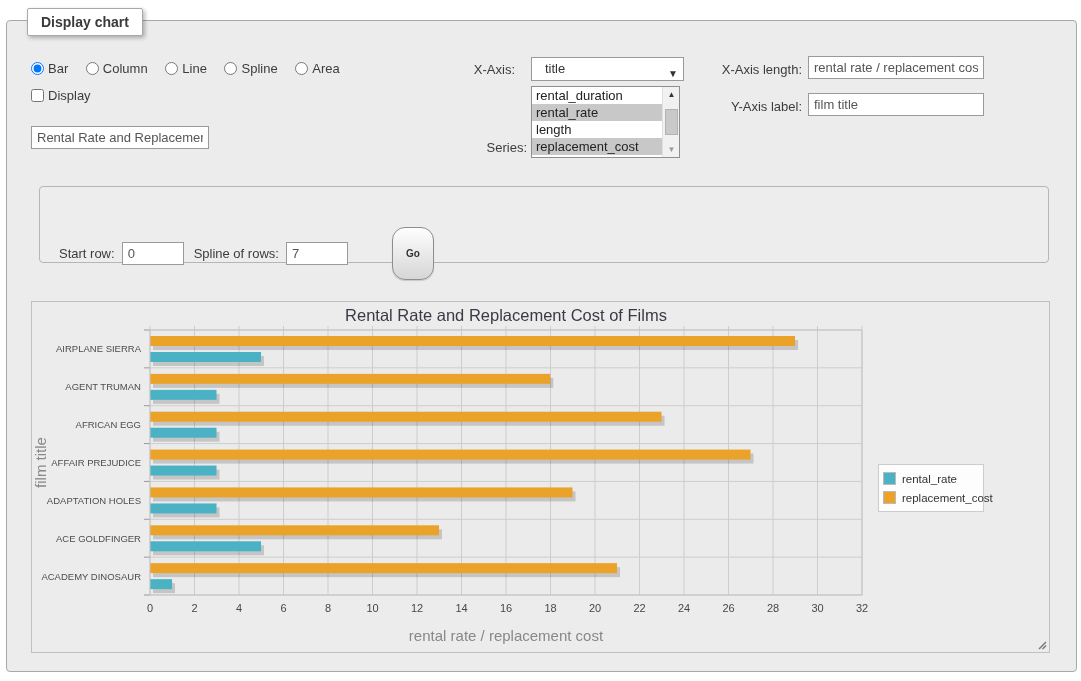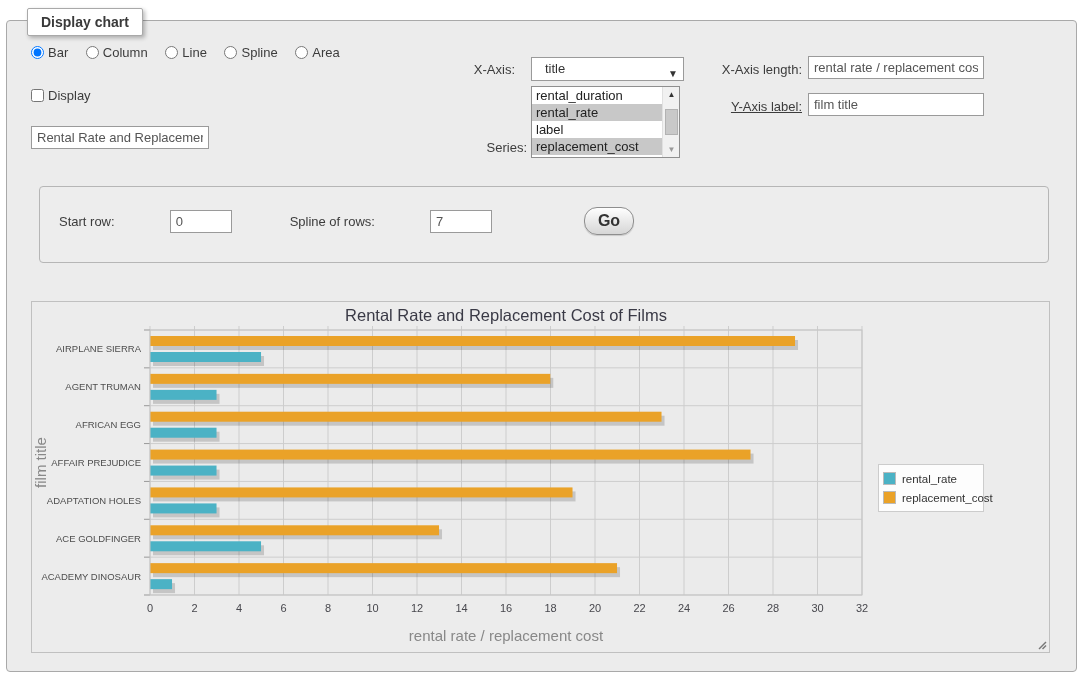--- a/index.html
+++ b/index.html
@@ -53,28 +53,28 @@
   .sb .up, .sb .down { position: absolute; left: 0; width: 17px; height: 15px; text-align: center; font-size: 8px; line-height: 15px; }
   .sb .up { top: 0; color: #333; }
   .sb .down { bottom: 0; color: #999; }
   .sb .thumb { position: absolute; left: 2px; top: 22px; width: 13px; height: 26px; background: #c9c9c9; border: 1px solid #b2b2b2; }
 
   
   .rows-panel {
     position: absolute; left: 32px; top: 165px; width: 1010px; height: 77px;
     background: #ededed; border: 1px solid #b6b6b6; border-radius: 4px;
   }
-  .rows-panel .row { position: absolute; left: 19px; top: 20px; display: flex; align-items: center; gap: 48px; }
+  .rows-panel .row { position: absolute; left: 19px; top: 40px; display: flex; align-items: center; }
   .rows-panel label { margin-right: 7px; }
   .rows-panel input.text { width: 62px; margin-right: 10px; }
   .go-btn {
     margin-left: 34px; border: 1px solid #8e8e8e; border-radius: 13px;
     background: linear-gradient(#fefefe, #d6d6d6); color: #333;
-    font-family: "Liberation Sans", sans-serif; font-size: 16px; font-weight: bold;
-    padding: 4px 13px; cursor: pointer; box-shadow: 0 1px 1px rgba(0,0,0,0.15);
+    font-family: "Liberation Sans", sans-serif; font-size: 10px; font-weight: bold;
+    padding: 20px 13px; cursor: pointer; box-shadow: 0 1px 1px rgba(0,0,0,0.15);
   }
 
   
   .chart-box {
     position: absolute; left: 24px; top: 280px; width: 1019px; height: 352px;
     background: #ececec; border: 1px solid #c0c0c0;
   }
   .chart-box svg { display: block; }
   .chart-legend {
     position: absolute; left: 846px; top: 162px; width: 106px;
@@ -84,21 +84,21 @@
   .chart-legend .swatch { width: 13px; height: 13px; border: 1px solid #bbb; margin-right: 6px; flex: 0 0 13px; }
   .chart-legend .ltxt { font-size: 11.5px; color: #333; white-space: nowrap; }
   .resize-handle { position: absolute; right: 2px; bottom: 2px; width: 12px; height: 12px; cursor: se-resize; }
 </style>
 </head>
 <body>
 
 <div class="fieldset">
   <div class="fs-legend">Display chart</div>
 
-  <div class="abs" style="left:24px; top:24px;">
+  <div class="abs" style="left:24px; top:40px;">
     <label class="inline"><input type="radio" name="ctype" id="r0" checked="" style=""><span>Bar</span></label>
     <label class="inline"><input type="radio" name="ctype" id="r1" style=""><span>Column</span></label>
     <label class="inline"><input type="radio" name="ctype" id="r2" style=""><span>Line</span></label>
     <label class="inline"><input type="radio" name="ctype" id="r3" style=""><span>Spline</span></label>
     <label class="inline"><input type="radio" name="ctype" id="r4" style=""><span>Area</span></label>
   </div>
 
   <div class="abs" style="left:24px; top:67px;">
     <label class="inline"><input type="checkbox" id="ck-stacked" style=""><span>Display</span></label>
   </div>
@@ -109,34 +109,34 @@
   <div class="select" style="left:524px; top:36px; width:153px;padding-left:13px;">
     <span>title</span>
     <span class="arrow">▼</span>
   </div>
 
   <span class="ctl-label right-label abs" style="left:446px; top:119px; width:74px;">Series:</span>
   <div class="listbox" style="left:524px; top:65px; width:149px; height:72px;">
     <div class="options">
       <div class="opt" id="opt0">rental_duration</div>
       <div class="opt selected" id="opt1">rental_rate</div>
-      <div class="opt" id="opt2">label</div>
+      <div class="opt" id="opt2">length</div>
       <div class="opt selected" id="opt3">replacement_cost</div>
     </div>
     <div class="sb">
       <div class="up">▲</div>
       <div class="thumb"></div>
       <div class="down">▼</div>
     </div>
   </div>
 
   <span class="ctl-label right-label abs" style="left:690px; top:41px; width:105px;">X-Axis length:</span>
   <input class="text abs" style="left: 801px; top: 35px; width: 176px;" id="in-xlabel" value="rental rate / replacement cost">
 
-  <span class="ctl-label right-label abs" style="left:690px; top:78px; width:105px;text-decoration:underline;">Y-Axis label:</span>
+  <span class="ctl-label right-label abs" style="left:690px; top:78px; width:105px;">Y-Axis label:</span>
   <input class="text abs" style="left: 801px; top: 72px; width: 176px;" id="in-ylabel" value="film title">
 
   <div class="rows-panel">
     <div class="row">
       <label>Start row:</label>
       <input class="text" style="width: 62px;" id="in-start" value="0">
       <label>Spline of rows:</label>
       <input class="text" style="width: 62px;" id="in-nrows" value="7">
       <button class="go-btn">Go</button>
     </div>

